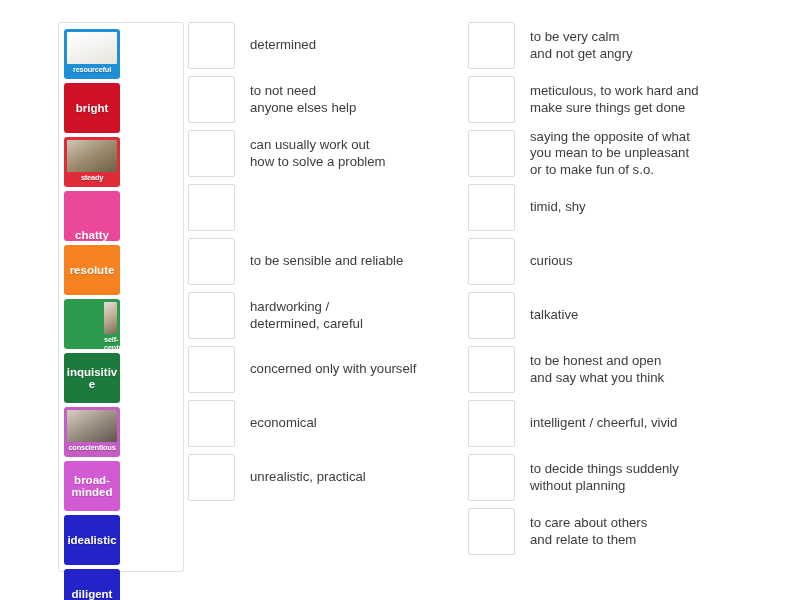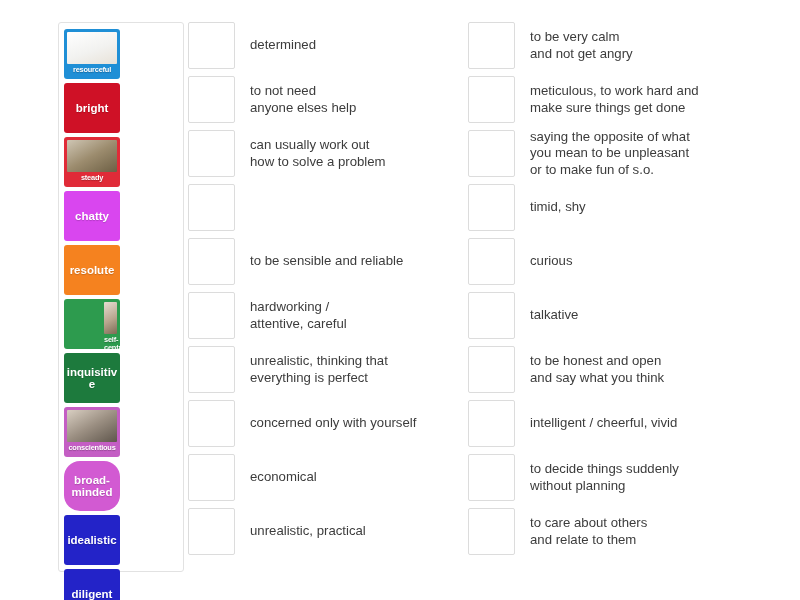--- a/index.html
+++ b/index.html
@@ -130,38 +130,38 @@
         <div class="thumb" style="background: linear-gradient(160deg, rgb(255, 255, 255) 0%, rgb(242, 242, 240) 55%, rgb(232, 226, 216) 100%);"></div>
         <span class="tile-label">resourceful</span>
       </div>
       <div class="tile text-only" style="background: rgb(207, 17, 38);">
         <span class="tile-label">bright</span>
       </div>
       <div class="tile with-image" style="background: rgb(224, 43, 56);">
         <div class="thumb" style="background: linear-gradient(150deg, rgb(207, 198, 180) 0%, rgb(156, 140, 110) 50%, rgb(109, 95, 68) 100%);"></div>
         <span class="tile-label">steady</span>
       </div>
-      <div class="tile text-only" style="background: #d946ef;">
+      <div class="tile text-only" style="background: #ec4899; justify-content: flex-end;">
         <span class="tile-label">chatty</span>
       </div>
       <div class="tile text-only" style="background: rgb(245, 130, 31);">
         <span class="tile-label">resolute</span>
       </div>
       <div class="tile with-image" style="background: rgb(45, 155, 78); padding-left: 40px;">
         <div class="thumb" style="background: linear-gradient(150deg, rgb(230, 221, 210) 0%, rgb(185, 166, 143) 55%, rgb(125, 107, 85) 100%);"></div>
         <span class="tile-label">self-centred</span>
       </div>
       <div class="tile text-only" style="background: rgb(29, 122, 61);">
         <span class="tile-label">inquisitive</span>
       </div>
       <div class="tile with-image" style="background: rgb(196, 94, 196);">
         <div class="thumb" style="background: linear-gradient(150deg, rgb(217, 207, 194) 0%, rgb(155, 143, 130) 50%, rgb(95, 86, 76) 100%);"></div>
         <span class="tile-label">conscientious</span>
       </div>
-      <div class="tile text-only" style="background: rgb(210, 90, 210); border-radius: 16px;">
+      <div class="tile text-only" style="background: rgb(210, 90, 210);">
         <span class="tile-label">broad-minded</span>
       </div>
       <div class="tile text-only" style="background: rgb(35, 35, 200);">
         <span class="tile-label">idealistic</span>
       </div>
       <div class="tile text-only" style="background: rgb(35, 35, 200);">
         <span class="tile-label">diligent</span>
       </div>
     </div>
 
@@ -183,26 +183,21 @@
       <div class="def-row">
         <div class="drop-zone"></div>
       </div>
       <div class="def-row">
         <div class="drop-zone"></div>
         <div class="def-text">to be sensible and reliable</div>
       </div>
       <div class="def-row">
         <div class="drop-zone"></div>
         <div class="def-text">hardworking /
-attentive, careful</div>
-      </div>
-      <div class="def-row">
-        <div class="drop-zone"></div>
-        <div class="def-text">unrealistic, thinking that
-everything is perfect</div>
+determined, careful</div>
       </div>
       <div class="def-row">
         <div class="drop-zone"></div>
         <div class="def-text">concerned only with yourself</div>
       </div>
       <div class="def-row">
         <div class="drop-zone"></div>
         <div class="def-text">economical</div>
       </div>
       <div class="def-row">

